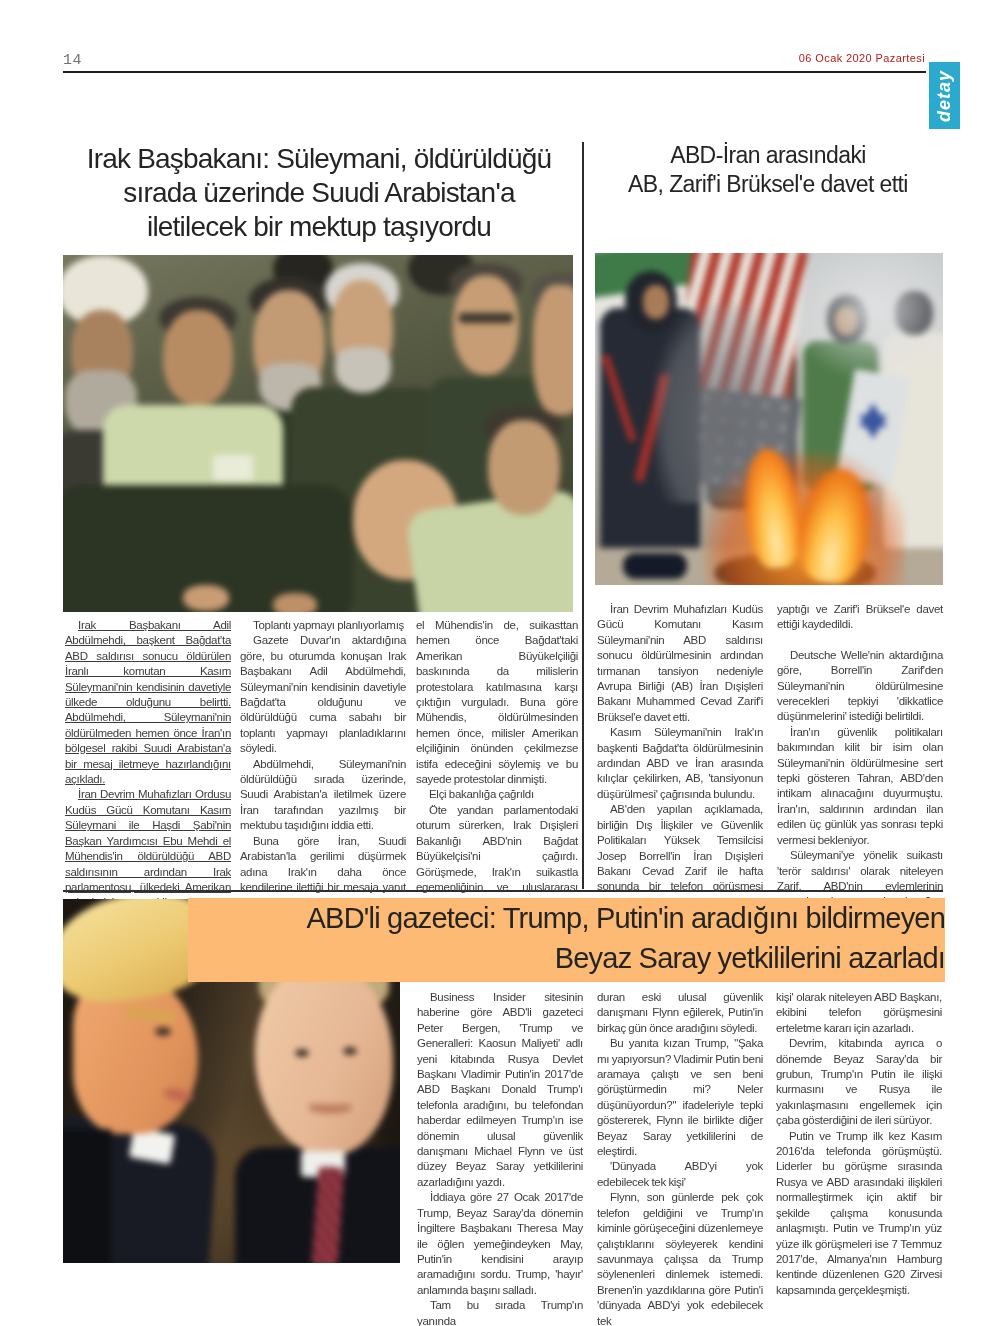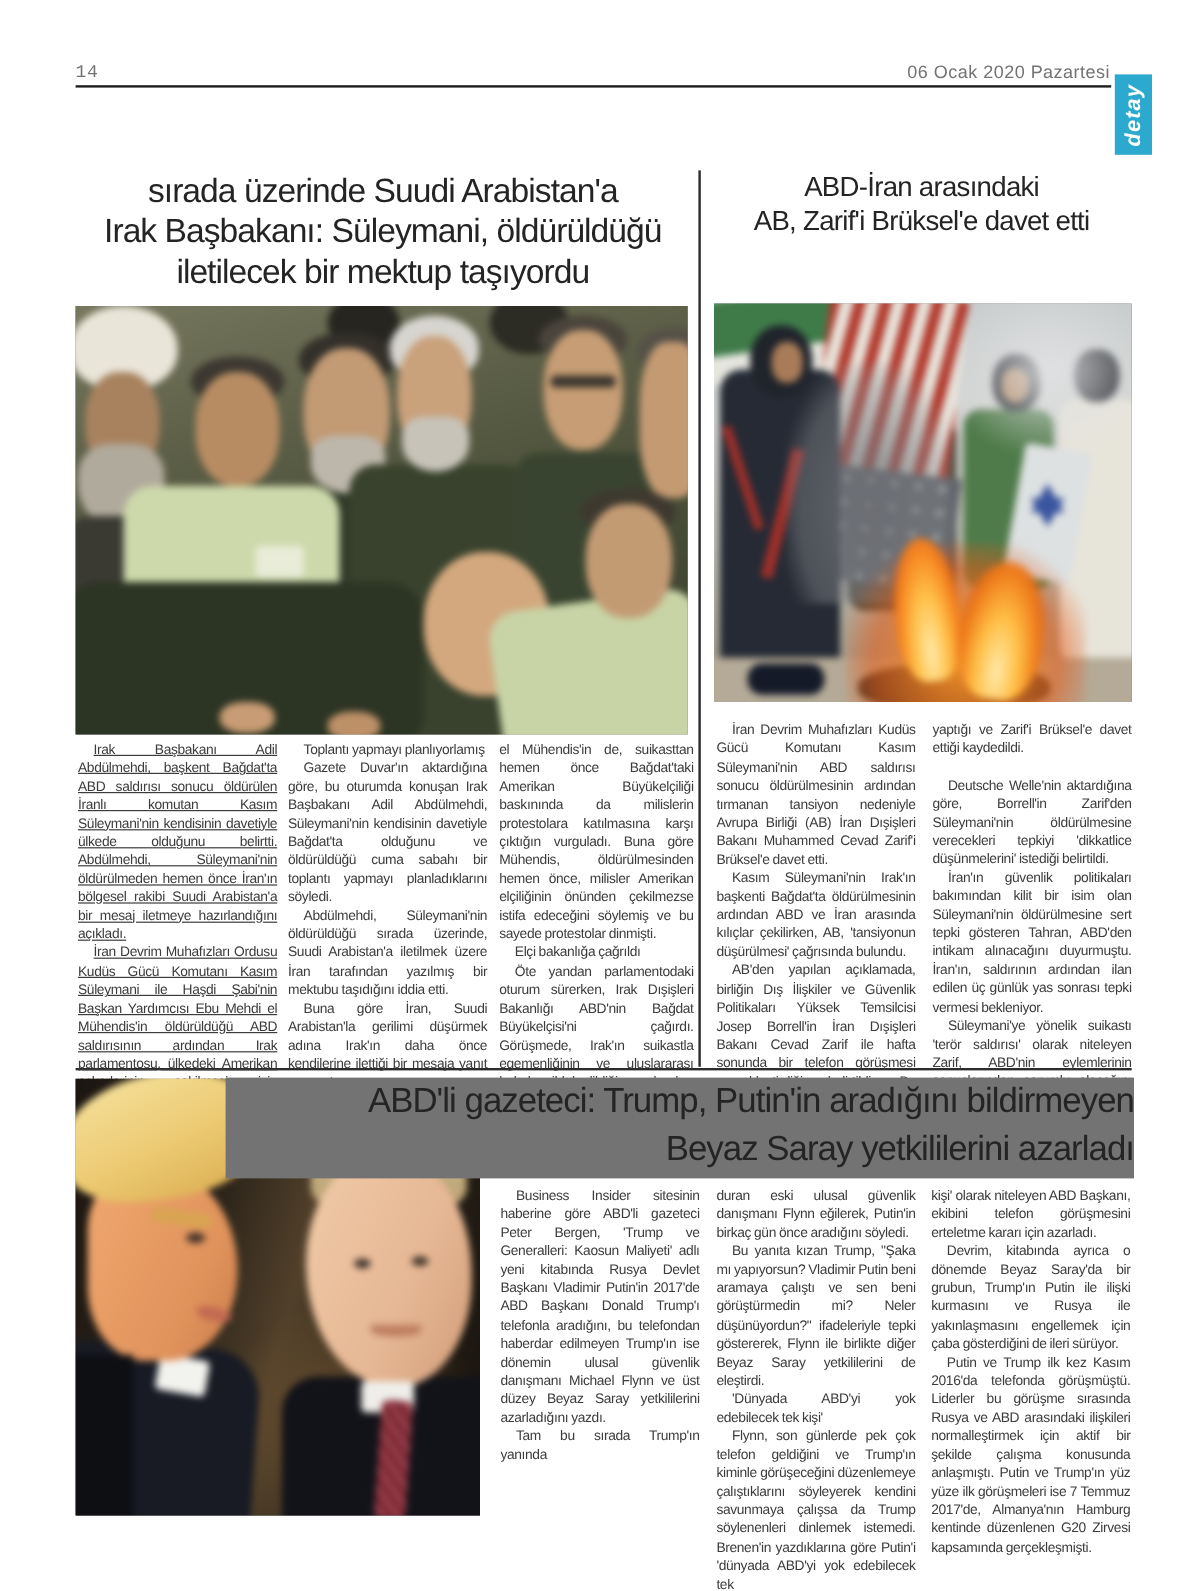--- a/index.html
+++ b/index.html
@@ -3,37 +3,37 @@
 <meta charset="utf-8">
 <style>
   html,body { margin:0; padding:0; background:#e9e9e9; }
   .page {
     position:relative; width:1000px; height:1326px; margin:0 auto;
     background:#ffffff; overflow:hidden;
     font-family:"Liberation Sans", sans-serif; color:#3d3d3d;
   }
   
   .pagenum { position:absolute; left:63px; top:52px; font-size:15px; color:#737373; letter-spacing:0.5px;font-family:Liberation Mono, monospace; }
-  .dateline { position:absolute; left:600px; top:52px; width:325px; text-align:right; font-size:15px; color:#737373; letter-spacing:0.4px; }
+  .dateline { position:absolute; left:600px; top:52px; width:325px; text-align:right; font-size:11px; color:#b91c1c; letter-spacing:0.4px; }
   .header-rule { position:absolute; left:63px; top:71px; width:863px; height:2px; background:#1e1e1e; }
   .wordmark { position:absolute; left:650px; top:76px; width:275px; text-align:right;
     font-size:47px; color:#1b1b1b; letter-spacing:-2px; line-height:52px; }
   .detay-badge { position:absolute; left:929px; top:62px; width:31px; height:67px; background:#2ba9cf; }
   .detay-badge span { position:absolute; inset:0; display:flex; align-items:center; justify-content:center;
     writing-mode:vertical-rl; transform:rotate(180deg);
     color:#fff; font-weight:bold; font-style:italic; font-size:18px; letter-spacing:1px; }
   
   .v-divider { position:absolute; left:582px; top:142px; width:2px; height:747px; background:#2c2c2c; }
   .mid-rule  { position:absolute; left:63px; top:890px; width:880px; height:2px; background:#2c2c2c; }
   
   .headline { position:absolute; color:#242424; font-weight:normal; }
   .headline div { white-space:nowrap; }
   #hl-left  { left:63px;  top:142px; width:512px; text-align:center; font-size:28px; line-height:34px; letter-spacing:-0.8px; }
   #hl-right { left:593px; top:141px; width:350px; text-align:center; font-size:23px; line-height:29px; letter-spacing:-0.6px; }
-  #hl-bottom { left:188px; top:898px; width:757px; background:#737373; text-align:right;
+  #hl-bottom { left:188px; top:898px; width:757px; background:#fdba74; text-align:right;
     font-size:29px; line-height:40px; letter-spacing:-0.8px; padding-bottom:4px; }
   
   .col { position:absolute; width:166px; text-align:justify; font-size:11.5px; line-height:15.4px;
     letter-spacing:-0.3px; word-spacing:-0.4px; color:#3c3c3c; }
   .col p { margin:0; text-indent:13px; }
   .col p.cont { text-indent:0; }
   .col p.gap { margin-top:15px; }
   #la-c1 { left:65px;  top:618px;text-decoration:underline; } #la-c2 { left:240px; top:618px; } #la-c3 { left:416px; top:618px; width:162px; }
   #ra-c1 { left:597px; top:602px; } #ra-c2 { left:777px; top:602px; }
   #ba-c1 { left:417px; top:990px; } #ba-c2 { left:597px; top:990px; } #ba-c3 { left:776px; top:990px; }
@@ -155,22 +155,22 @@
   <div class="dateline">06  Ocak 2020 Pazartesi</div>
   <div class="header-rule"></div>
   <div class="detay-badge">
     <span>detay</span>
   </div>
 
   <div class="v-divider"></div>
   <div class="mid-rule"></div>
 
   <div class="headline" id="hl-left">
+    <div>Irak Başbakanı: Süleymani, öldürüldüğü</div>
     <div>sırada üzerinde Suudi Arabistan'a</div>
-    <div>Irak Başbakanı: Süleymani, öldürüldüğü</div>
     <div>iletilecek bir mektup taşıyordu</div>
   </div>
 
   <div class="photo" id="photo-left">
     <div class="pw">
       <div class="s" id="pl-bg"></div>
       <div class="s" id="pl-bghead1"></div>
       <div class="s" id="pl-bghead2"></div>
       <div class="s" id="pl-turban"></div>
       <div class="s" id="pl-elder-face"></div>
@@ -297,20 +297,21 @@
     </div>
   </div>
 
   <div class="headline" id="hl-bottom">
     <div>ABD'li gazeteci: Trump, Putin'in aradığını bildirmeyen</div>
     <div>Beyaz Saray yetkililerini azarladı</div>
   </div>
 
   <div class="col" id="ba-c1">
     <p>Business Insider sitesinin haberine göre ABD'li gazeteci Peter Bergen, 'Trump ve Generalleri: Kaosun Maliyeti' adlı yeni kitabında Rusya Devlet Başkanı Vladimir Putin'in 2017'de ABD Başkanı Donald Trump'ı telefonla aradığını, bu telefondan haberdar edilmeyen Trump'ın ise dönemin ulusal güvenlik danışmanı Michael Flynn ve üst düzey Beyaz Saray yetkililerini azarladığını yazdı.</p>
+    <p>İddiaya göre 27 Ocak 2017'de Trump, Beyaz Saray'da dönemin İngiltere Başbakanı Theresa May ile öğlen yemeğindeyken May, Putin'in kendisini arayıp aramadığını sordu. Trump, 'hayır' anlamında başını salladı.</p>
     <p>Tam bu sırada Trump'ın yanında</p>
   </div>
   <div class="col" id="ba-c2">
     <p class="cont">duran eski ulusal güvenlik danışmanı Flynn eğilerek, Putin'in birkaç gün önce aradığını söyledi.</p>
     <p>Bu yanıta kızan Trump, "Şaka mı yapıyorsun? Vladimir Putin beni aramaya çalıştı ve sen beni görüştürmedin mi? Neler düşünüyordun?" ifadeleriyle tepki göstererek, Flynn ile birlikte diğer Beyaz Saray yetkililerini de eleştirdi.</p>
     <p>'Dünyada ABD'yi yok edebilecek tek kişi'</p>
     <p>Flynn, son günlerde pek çok telefon geldiğini ve Trump'ın kiminle görüşeceğini düzenlemeye çalıştıklarını söyleyerek kendini savunmaya çalışsa da Trump söylenenleri dinlemek istemedi. Brenen'in yazdıklarına göre Putin'i 'dünyada ABD'yi yok edebilecek tek</p>
   </div>
   <div class="col" id="ba-c3">
     <p class="cont">kişi' olarak niteleyen ABD Başkanı, ekibini telefon görüşmesini erteletme kararı için azarladı.</p>

